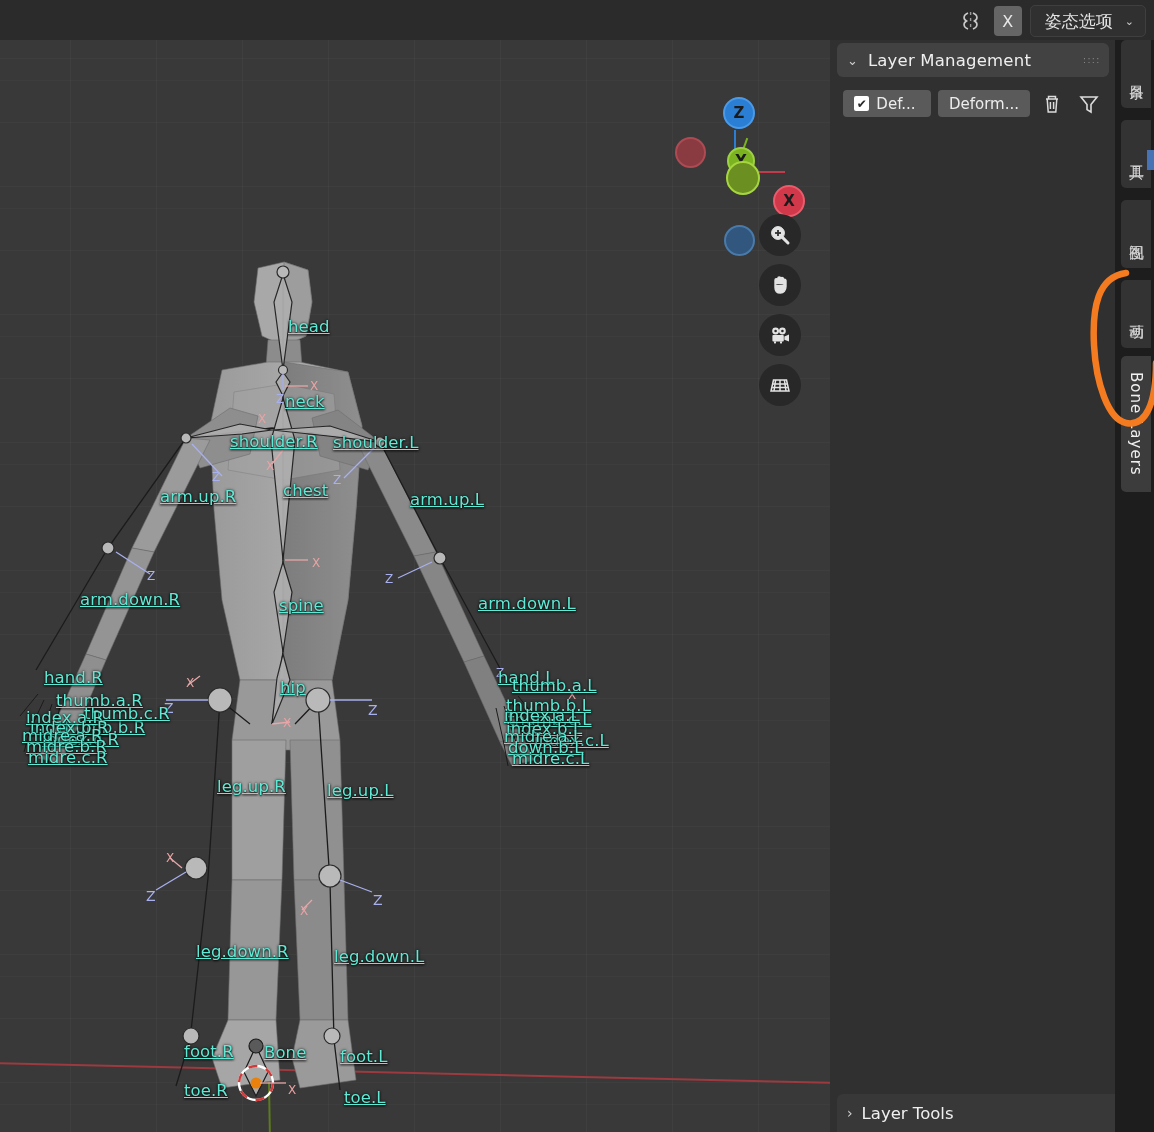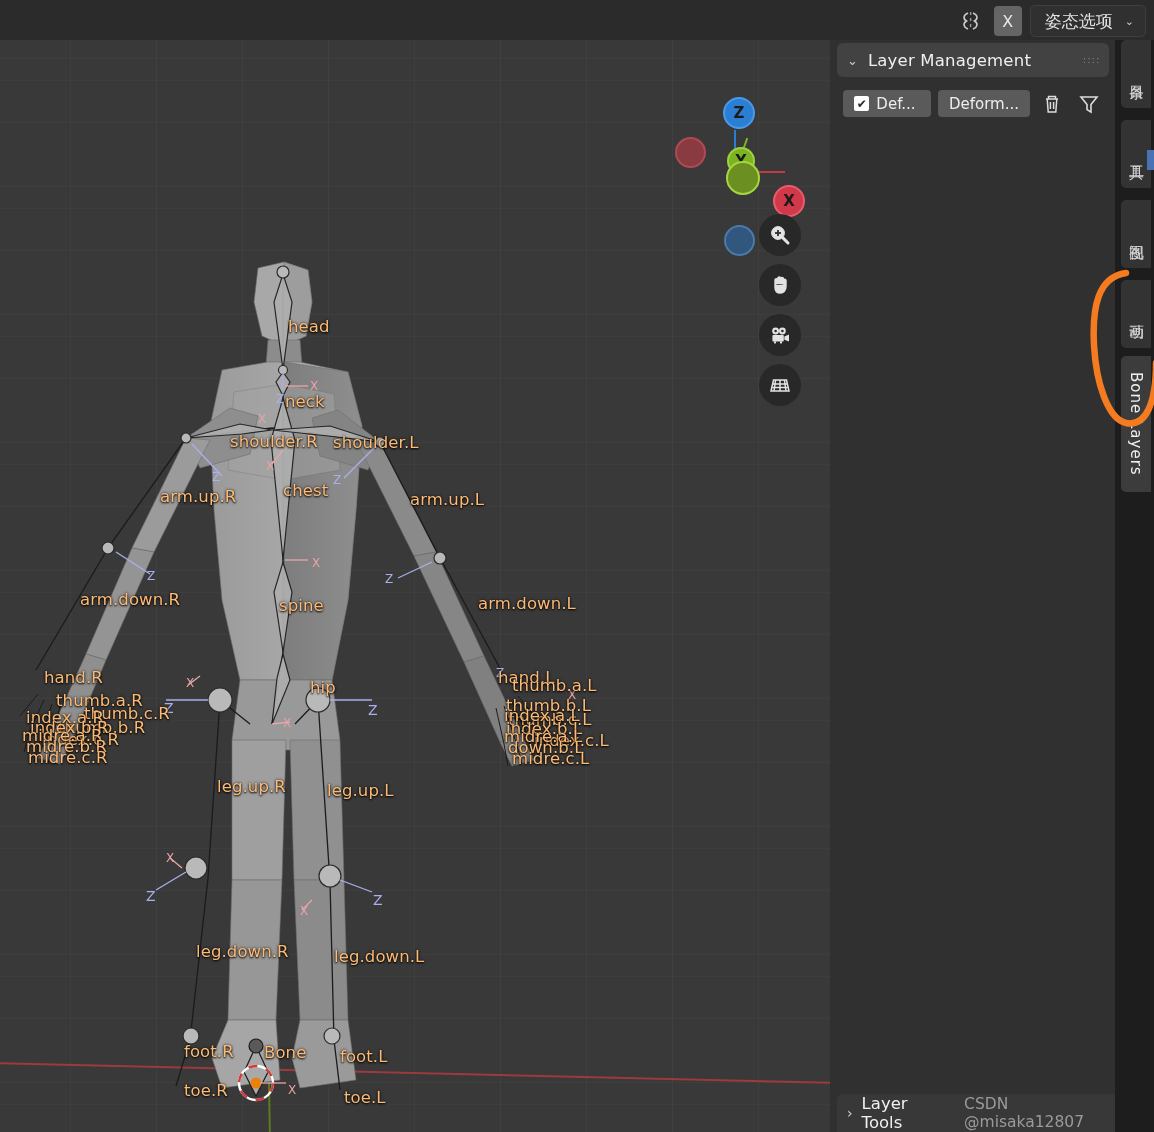--- a/index.html
+++ b/index.html
@@ -32,22 +32,22 @@
     background-image:linear-gradient(to bottom, rgba(255,255,255,.020) 1px, transparent 1px);
     background-size:100% 128px;background-position:0 40px;}
   .axis-red{position:absolute;left:-10px;top:1022px;width:860px;height:2px;
             background:#9c3a3f;transform:rotate(1.35deg);transform-origin:left center;}
   .axis-green{position:absolute;left:262px;top:700px;width:2px;height:430px;background:#5c7a1e;
             transform:rotate(-1deg);transform-origin:top center;}
   .axis-green2{position:absolute;left:268px;top:250px;width:1px;height:330px;background:#46591a;opacity:.55;}
 
   svg.model{position:absolute;left:0;top:0;width:830px;height:1092px;}
 
-  .blabel{position:absolute;color:#fdba74;font-size:16.5px;white-space:nowrap;
-          text-shadow:0 1px 2px rgba(0,0,0,.95),0 0 3px rgba(0,0,0,.8);letter-spacing:.1px;}
+  .blabel{position:absolute;color:#5eead4;font-size:16.5px;white-space:nowrap;
+          text-shadow:0 1px 2px rgba(0,0,0,.95),0 0 3px rgba(0,0,0,.8);letter-spacing:.1px;text-decoration:underline;}
   .axlabel{position:absolute;font-size:12px;white-space:nowrap;}
   .ax-x{color:#eaa2a4;}
   .ax-z{color:#a9b0ee;}
 
   
   .gizmo{position:absolute;left:679px;top:45px;width:120px;height:120px;}
   .gball{position:absolute;border-radius:50%;display:flex;align-items:center;justify-content:center;
          font-size:15px;font-weight:bold;color:#1b1b1b;}
   .gline{position:absolute;height:2px;transform-origin:left center;}
 
@@ -274,21 +274,21 @@
       <span class="blabel" style="left:288px;top:277px;">head</span>
       <span class="blabel" style="left:285px;top:352px;">neck</span>
       <span class="blabel" style="left:230px;top:392px;">shoulder.R</span>
       <span class="blabel" style="left:333px;top:393px;">shoulder.L</span>
       <span class="blabel" style="left:283px;top:441px;">chest</span>
       <span class="blabel" style="left:160px;top:447px;">arm.up.R</span>
       <span class="blabel" style="left:410px;top:450px;">arm.up.L</span>
       <span class="blabel" style="left:279px;top:556px;">spine</span>
       <span class="blabel" style="left:80px;top:550px;">arm.down.R</span>
       <span class="blabel" style="left:478px;top:554px;">arm.down.L</span>
-      <span class="blabel" style="left:280px;top:638px;margin-left:30px;">hip</span>
+      <span class="blabel" style="left:280px;top:638px;">hip</span>
       <span class="blabel" style="left:44px;top:628px;">hand.R</span>
       <span class="blabel" style="left:56px;top:651px;">thumb.a.R</span>
       <span class="blabel" style="left:58px;top:678px;">thumb.b.R</span>
       <span class="blabel" style="left:52px;top:664px;margin-left:32px;">thumb.c.R</span>
       <span class="blabel" style="left:26px;top:668px;">index.a.R</span>
       <span class="blabel" style="left:30px;top:678px;">index.b.R</span>
       <span class="blabel" style="left:42px;top:690px;">index.c.R</span>
       <span class="blabel" style="left:22px;top:686px;">midre.a.R</span>
       <span class="blabel" style="left:26px;top:697px;">midre.b.R</span>
       <span class="blabel" style="left:28px;top:708px;">midre.c.R</span>
@@ -389,21 +389,20 @@
           <svg width="22" height="22" viewBox="0 0 22 22" fill="none" stroke="#dcdcdc" stroke-width="1.6">
             <path d="M3 4 H19 L13 11.5 V19 L9 16.6 V11.5 Z"></path>
           </svg>
         </div>
       </div>
     </div>
 
     <div class="bottompanel" style="left:7px;top:1054px;">
       <span class="chev">›</span>
       <span class="ttl">Layer Tools</span>
-      <span class="wmark">CSDN @misaka12807</span>
     </div>
   </div>
 
   <div class="tabstrip">
       <div class="vtab" style="top: 0px; height: 68px;">
         <span>条目</span>
       </div>
       <div class="vtab" style="top: 80px; height: 68px;">
         <span>工具</span>
       </div>

